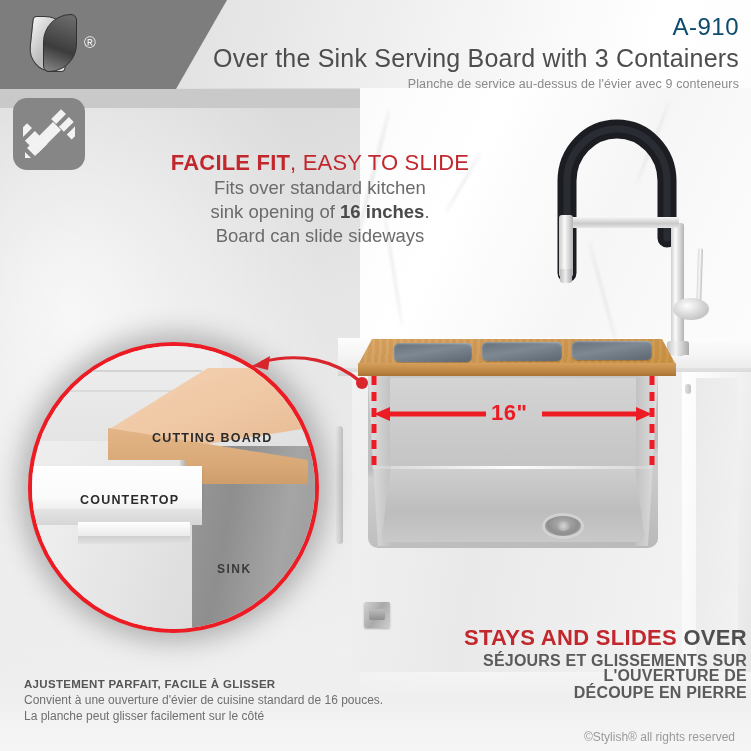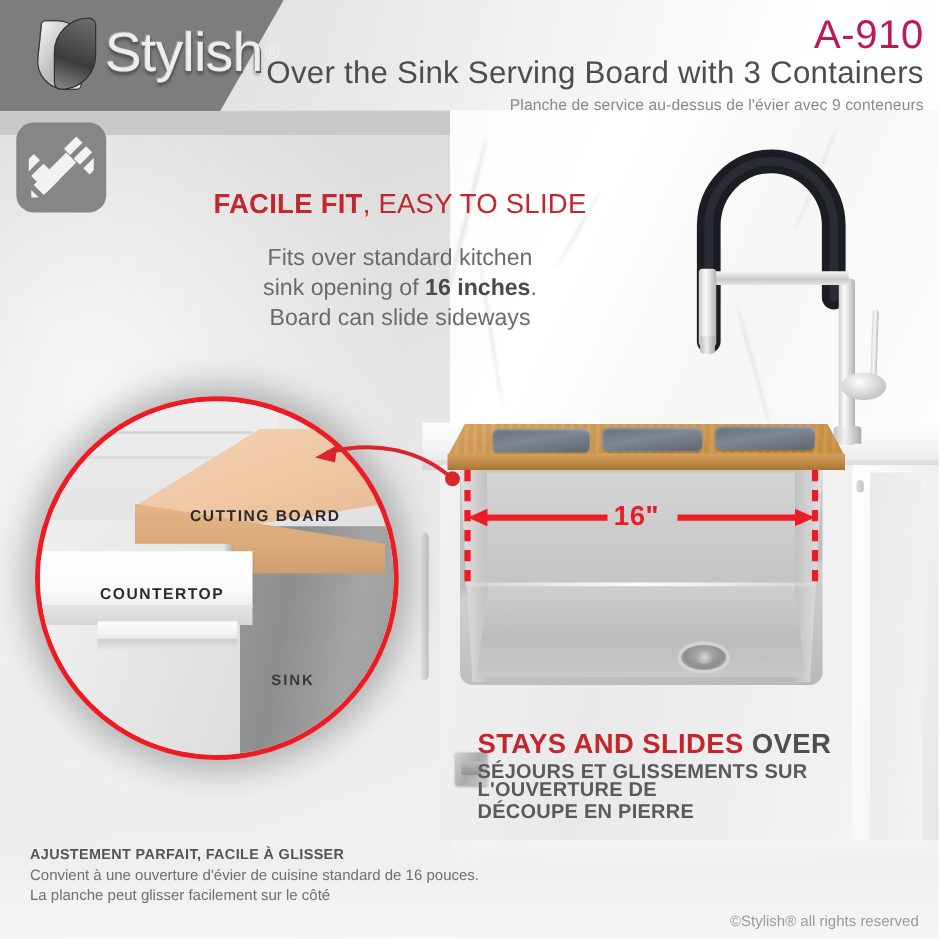--- a/index.html
+++ b/index.html
@@ -35,42 +35,42 @@
     border:1.5px solid #3b3b3b;border-radius:4px 26px 4px 26px;transform:skewX(-6deg);}
   .logo-mark .lm-b{position:absolute;left:17px;top:2px;width:32px;height:56px;
     background:linear-gradient(200deg,#6f6f6f,#3c3c3c 60%,#888);
     border:1.5px solid #303030;border-radius:28px 6px 28px 6px;}
   .logo-text{font-family:"Liberation Sans",sans-serif;font-size:44px;font-weight:400;
     letter-spacing:-.5px;color:#ededed;
     text-shadow:1px 1px 0 #5c5c5c,-1px -1px 0 #9d9d9d,0 2px 3px rgba(0,0,0,.45);}
   .logo-reg{font-size:16px;vertical-align:super;color:#f0f0f0;}
 
   .head-right{position:absolute;right:12px;top:12px;text-align:right;}
-  .model{color:#be185d;font-size:32px;line-height:30px;letter-spacing:.5px;}
+  .model{color:#0c4a6e;font-size:24px;line-height:30px;letter-spacing:.5px;}
   .title{color:#4d4d4d;font-size:25px;line-height:33px;letter-spacing:.2px;font-weight:400;}
   .subtitle{color:#8a8a8a;font-size:12.5px;line-height:18px;letter-spacing:.1px;}
 
   
   .sub-strip{position:absolute;left:0;top:89px;width:360px;height:19px;background:#c9c9c9;}
 
   
   .tool-badge{position:absolute;left:13px;top:98px;width:72px;height:72px;border-radius:14px;
     background:#868686;}
   .tool-badge svg{position:absolute;left:10px;top:10px;}
 
   
   .headline{position:absolute;left:170px;top:150px;width:300px;text-align:center;}
   .hl-line{font-size:22px;font-weight:700;letter-spacing:.2px;line-height:26px;white-space:nowrap;}
   .hl-strong{color:#c1272d;font-weight:700;}
   .hl-light{color:#c1272d;font-weight:400;}
-  .hl-body{color:#6b6b6b;font-size:18.5px;line-height:24px;font-weight:400;margin-top:18px;}
+  .hl-body{color:#6b6b6b;font-size:18.5px;line-height:24px;font-weight:400;margin-top:0;}
   .hl-body b{color:#4a4a4a;font-weight:700;}
 
   
-  .mag{position:absolute;left:28px;top:317px;width:283px;height:283px;border-radius:50%;
+  .mag{position:absolute;left:28px;top:342px;width:283px;height:283px;border-radius:50%;
     border:4px solid #ed1c24;overflow:hidden;
     box-shadow:0 0 24px 10px rgba(90,90,90,.38);background:#ef4444;}
   .mag-inner{position:absolute;inset:0;background:linear-gradient(135deg,#f4f4f4,#e2e2e2 60%,#dcdcdc);}
   .mag .wall-top{position:absolute;left:-10px;top:0;width:200px;height:95px;
     background:linear-gradient(180deg,#efefef,#e4e4e4);}
   .mag .wall-top .ln{position:absolute;left:50px;top:24px;width:130px;height:2px;background:#d3d3d3;}
   .mag .wall-top .ln2{position:absolute;left:40px;top:44px;width:150px;height:2px;background:#dadada;}
   
   .mag .board-top{position:absolute;left:76px;top:22px;width:200px;height:92px;
     background:linear-gradient(160deg,#f6d3b4 0%,#eec6a2 55%,#e2b88f 100%);
@@ -184,21 +184,21 @@
     background:radial-gradient(ellipse at 40% 35%,#fdfdfd,#c6c6c6 70%,#a8a8a8);}
   .f-base{position:absolute;left:122px;top:238px;width:22px;height:14px;border-radius:3px 3px 0 0;
     background:linear-gradient(90deg,#c4c4c4,#f2f2f2 40%,#aaaaaa);}
 
   
   .dim{position:absolute;left:360px;top:374px;width:320px;height:100px;}
   .dim-label{position:absolute;left:131px;top:26px;color:#ed1c24;font-size:22px;font-weight:700;
     letter-spacing:.5px;}
 
   
-  .caption{position:absolute;left:382px;top:581px;width:365px;text-align:left;}
+  .caption{position:absolute;left:382px;top:624px;width:365px;text-align:right;}
   .cap1{font-size:22px;font-weight:700;letter-spacing:.3px;line-height:27px;}
   .cap1 .red{color:#c1272d;}
   .cap1 .dark{color:#4f4f4f;}
   .cap2{font-size:22px;font-weight:700;color:#4f4f4f;letter-spacing:.3px;line-height:27px;}
   .cap3{font-size:16px;font-weight:700;color:#5a5a5a;letter-spacing:.2px;line-height:15px;margin-top:2px;}
 
   
   .fr-block{position:absolute;left:24px;top:676px;width:400px;}
   .fr-title{font-size:11.5px;font-weight:700;color:#555;letter-spacing:.3px;line-height:16px;}
   .fr-line{font-size:12px;color:#6f6f6f;line-height:16px;}
@@ -299,21 +299,20 @@
     <polygon points="12,26 30,16 28,30" fill="#d9252c"></polygon>
     <circle cx="122" cy="43" r="6" fill="#d9252c"></circle>
   </svg>
 
   <div class="logo-banner"></div>
   <div class="logo-wrap">
     <div class="logo-mark">
       <div class="lm-a"></div>
         <div class="lm-b"></div>
     </div>
-    <div class="logo-text">Stylish</div>
     <div class="logo-reg">®</div>
   </div>
   <div class="sub-strip"></div>
 
   <div class="head-right">
     <div class="model">A-910</div>
     <div class="title">Over the Sink Serving Board with 3 Containers</div>
     <div class="subtitle">Planche de service au-dessus de l'évier avec 9 conteneurs</div>
   </div>
 

